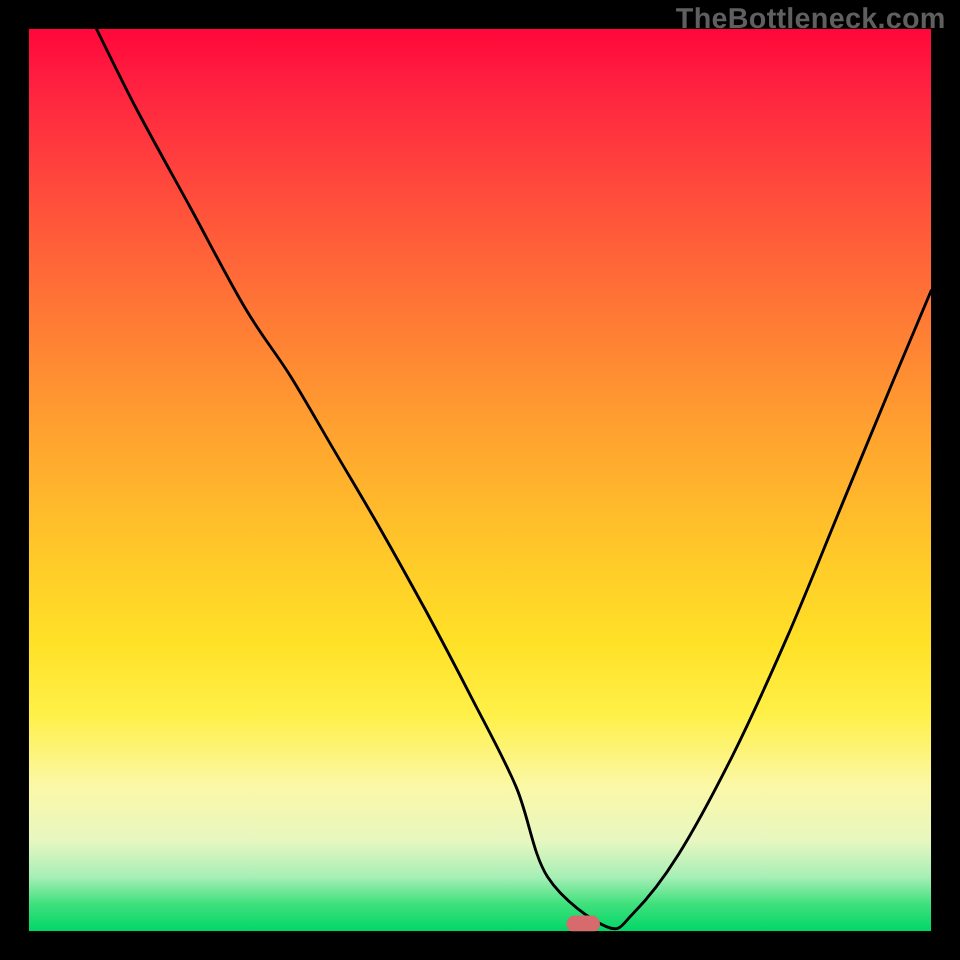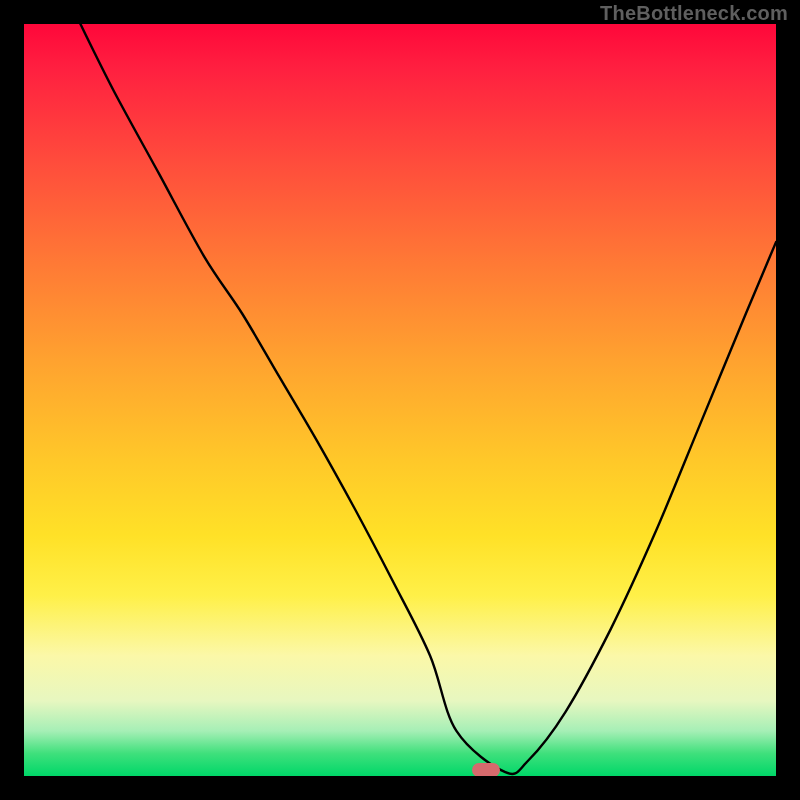--- a/index.html
+++ b/index.html
@@ -9,21 +9,21 @@
     height: 800px;
     background: #000;
     overflow: hidden;
     font-family: Arial, Helvetica, sans-serif;
   }
   .watermark {
     position: absolute;
     top: 2px;
     right: 12px;
     color: #5f5f5f;
-    font-size: 20px;
+    font-size: 24px;
     font-weight: 600;
     z-index: 10;
     letter-spacing: 0.2px;
   }
   .frame {
     position: absolute;
     left: 0;
     top: 0;
     width: 800px;
     height: 800px;

